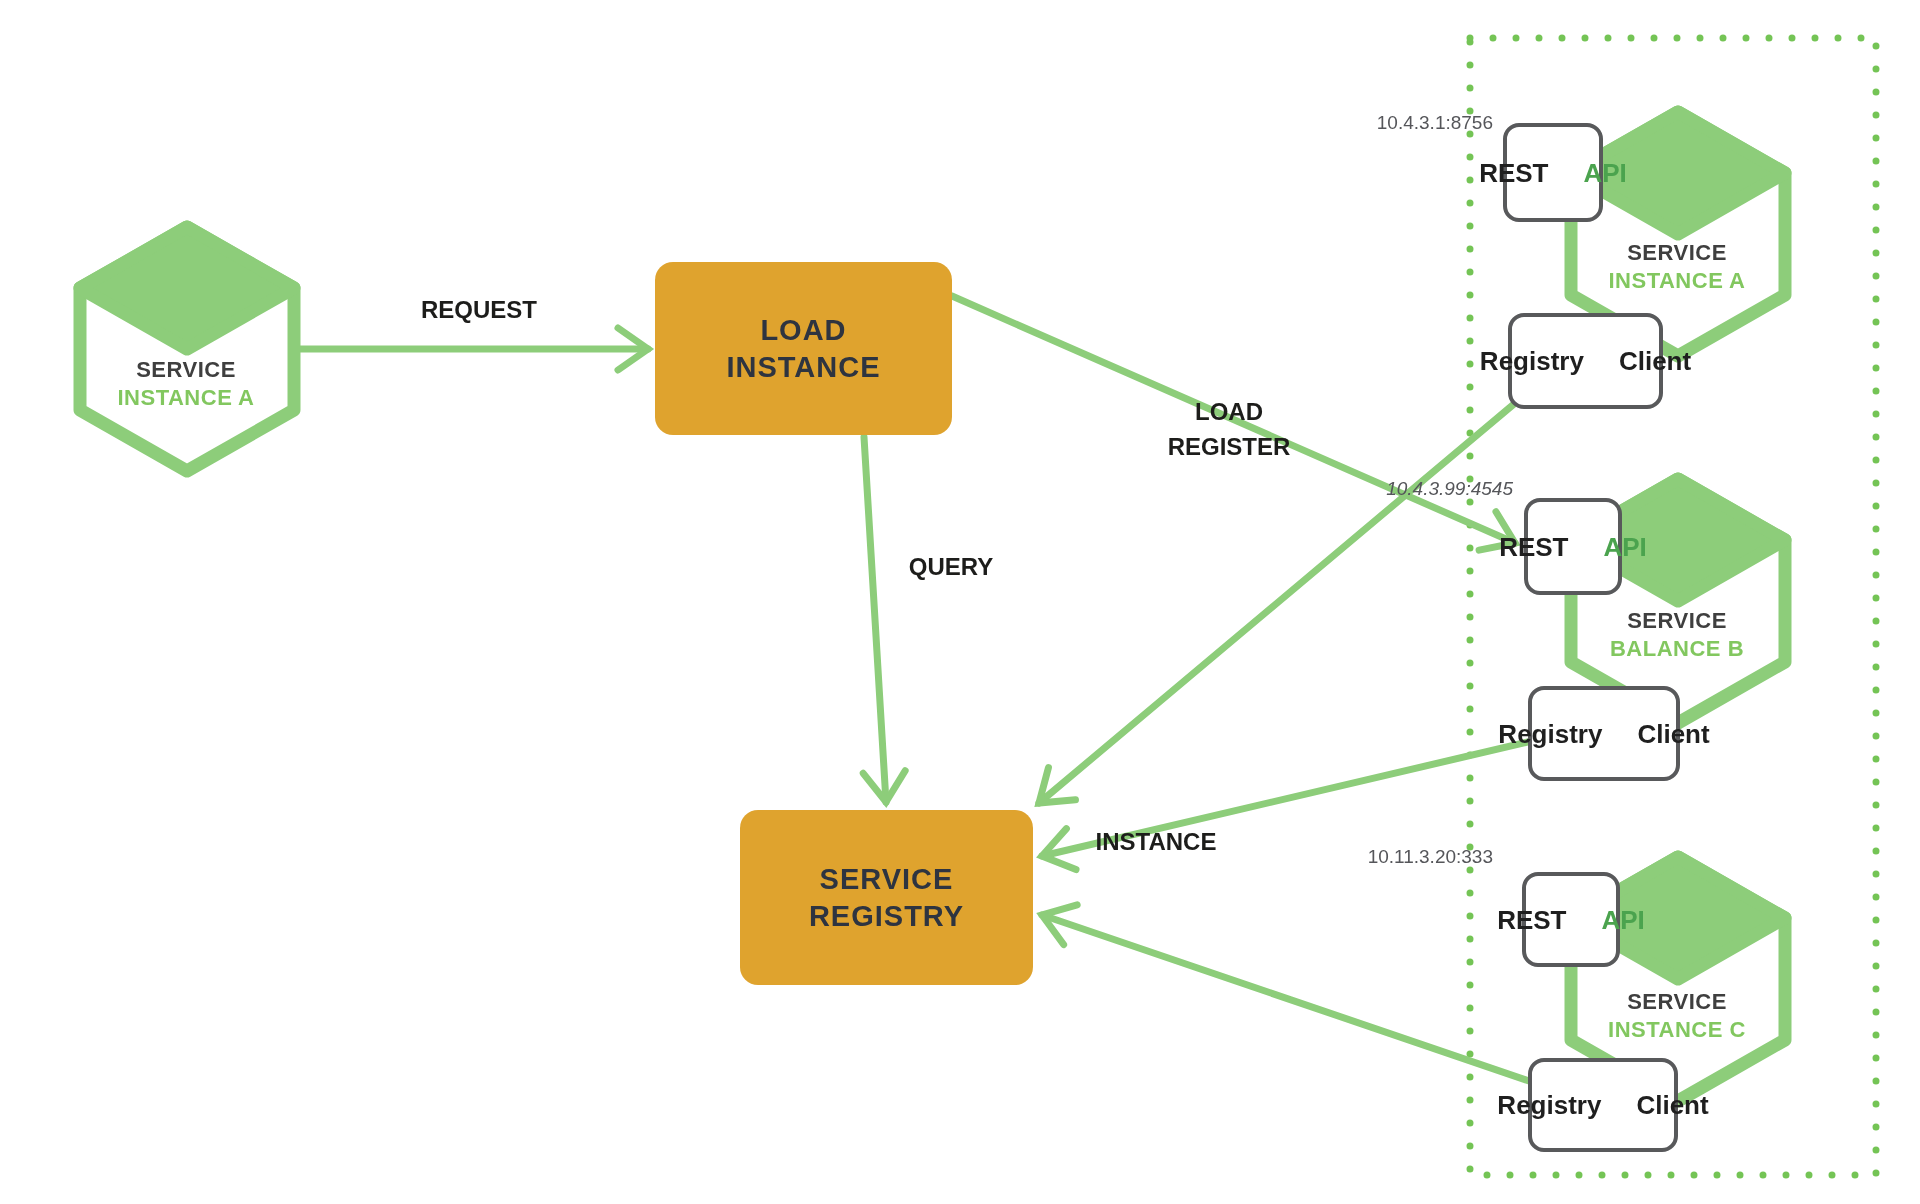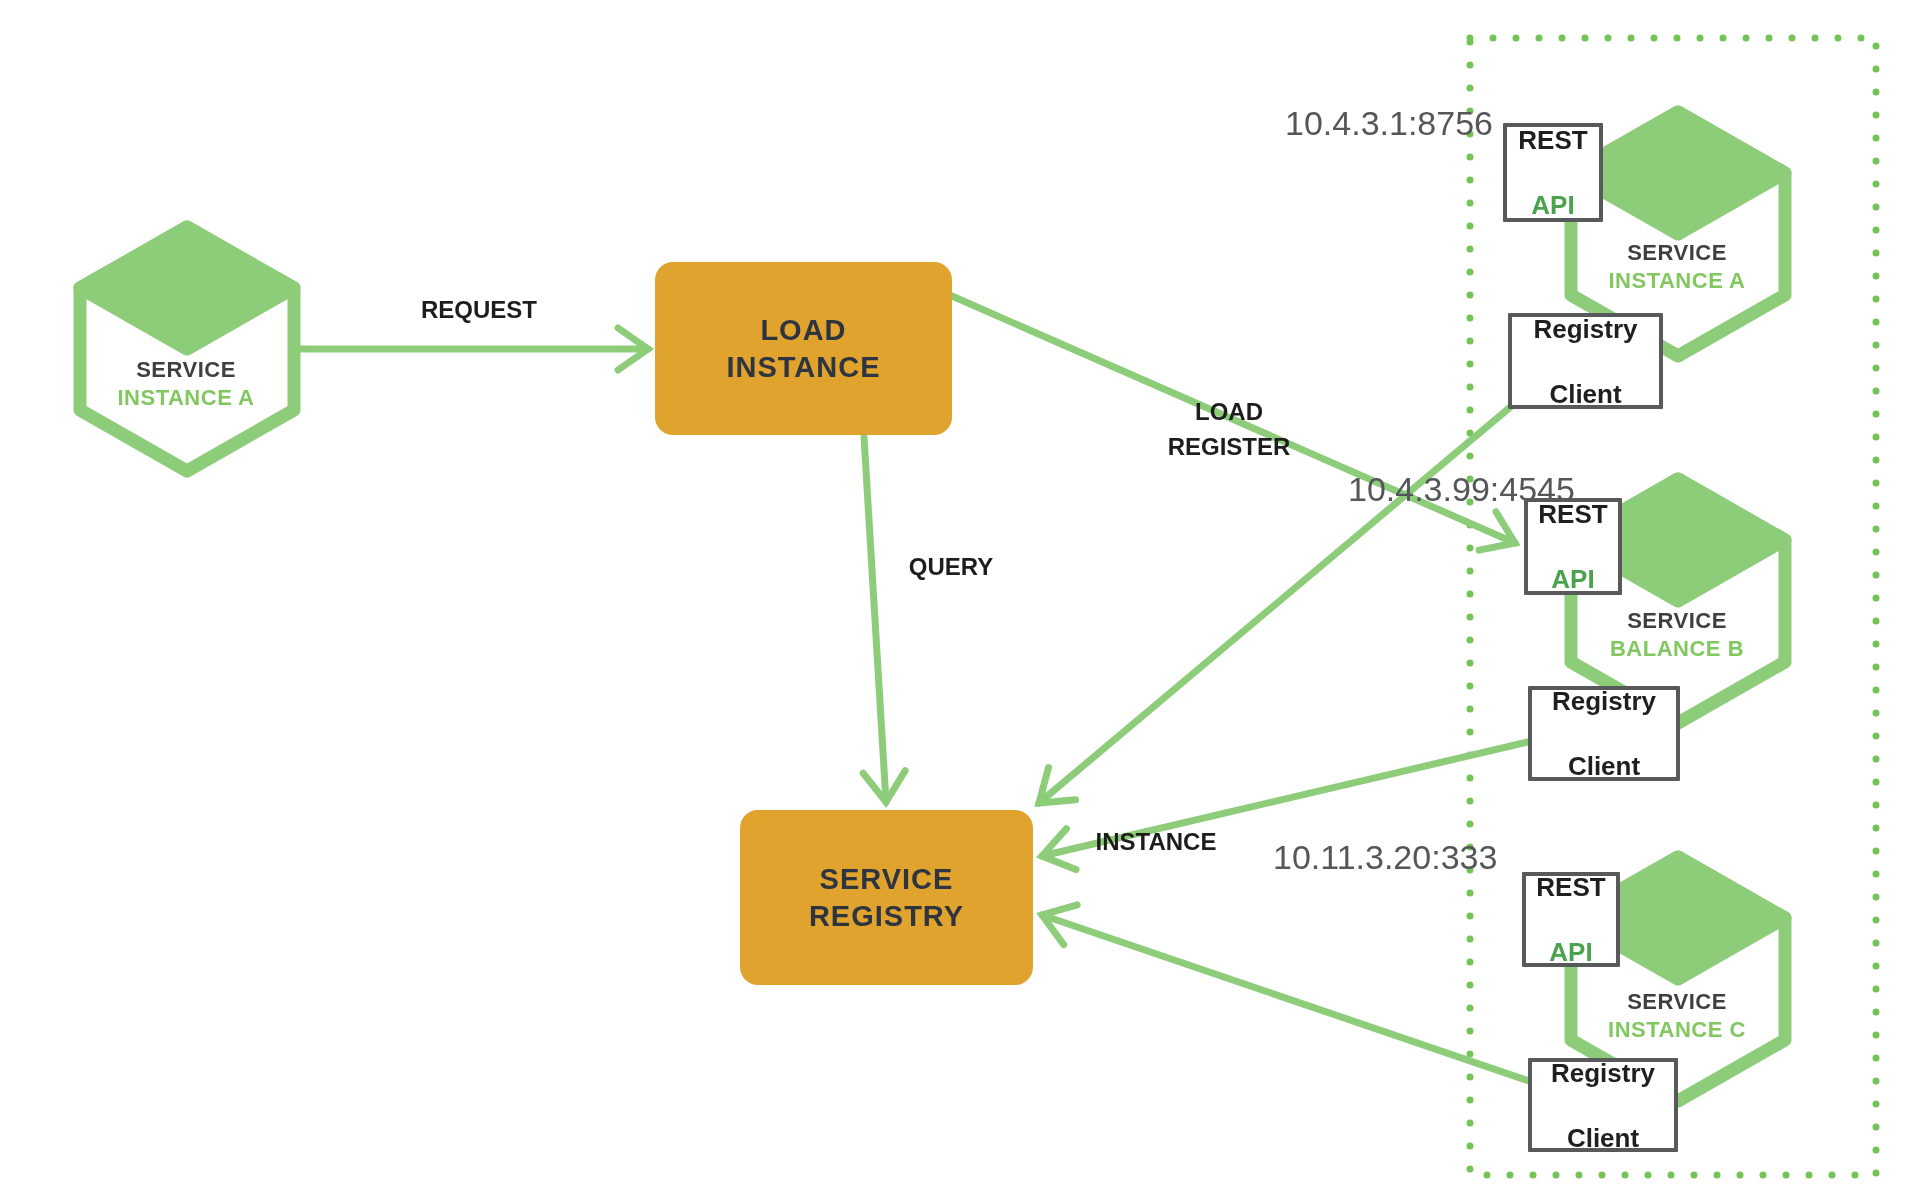--- a/index.html
+++ b/index.html
@@ -18,38 +18,38 @@
   .markhead{stroke:var(--green-shape,#8dcd7a);stroke-width:7;fill:none;stroke-linecap:round;}
 
   .obox{
     position:absolute;background:var(--orange,#dfa32e);border-radius:18px;
     display:flex;flex-direction:column;align-items:center;justify-content:center;
     font-weight:bold;font-size:29px;line-height:37px;letter-spacing:1px;
     color:var(--node-text,#2e3440);text-align:center;
   }
   .wbox{
     position:absolute;background:#ffffff;border:4px solid var(--box-border,#58595b);
-    border-radius:1px;box-sizing:border-box;
-    display:flex;flex-direction:column;align-items:center;justify-content:center;
+    border-radius:16px;box-sizing:border-box;
+    display:flex;flex-direction:row;align-items:center;justify-content:center;
     font-weight:bold;font-size:26px;line-height:30px;color:#1f1f1f;text-align:center;gap:35px;
   }
   .wbox .api{color:var(--green-api,#4ba34e);}
   .hextext{
     position:absolute;width:220px;text-align:center;
     font-weight:bold;font-size:22px;line-height:28px;letter-spacing:0.5px;
   }
   .hextext .l1{color:#3f3f3f;}
   .hextext .l2{color:var(--green-text,#82c75f);}
   .elabel{
     position:absolute;width:220px;text-align:center;
     font-weight:bold;font-size:24px;line-height:35px;color:var(--dark-text,#1d1d1b);
   }
   .iplabel{
     position:absolute;width:220px;text-align:right;
-    font-size:34px;line-height:32px;color:var(--ip-text,#55565a);font-weight:normal;
+    font-size:19px;line-height:32px;color:var(--ip-text,#55565a);font-weight:normal;
   }
 </style>
 </head>
 <body>
 
 <div id="stage">
 
   <svg id="underlay" viewBox="0 0 1920 1204" xmlns="http://www.w3.org/2000/svg">
     <defs>
       <marker id="arrow" markerUnits="userSpaceOnUse" markerWidth="90" markerHeight="90" refX="0" refY="0" orient="auto" overflow="visible">
@@ -101,21 +101,21 @@
 
   <div class="elabel" style="left:369px;top:292px;">REQUEST</div>
   <div class="elabel" style="left:841px;top:549px;">QUERY</div>
   <div class="elabel" style="left:1119px;top:394px;">
     <div>LOAD</div>
     <div>REGISTER</div>
   </div>
   <div class="elabel" style="left:1046px;top:824px;">INSTANCE</div>
 
   <div class="iplabel" style="left:1273px;top:107px;">10.4.3.1:8756</div>
-  <div class="iplabel" style="left:1348px;top:473px;">10.4.3.99:4545</div>
+  <div class="iplabel" style="left:1293px;top:473px;font-style:italic;">10.4.3.99:4545</div>
   <div class="iplabel" style="left:1273px;top:841px;">10.11.3.20:333</div>
 
   <div class="hextext" style="left:1567px;top:239px;">
     <div class="l1">SERVICE</div>
     <div class="l2">INSTANCE A</div>
   </div>
   <div class="wbox" style="left:1503px;top:123px;width:100px;height:99px;">
     <div>REST</div>
     <div class="api">API</div>
   </div>

